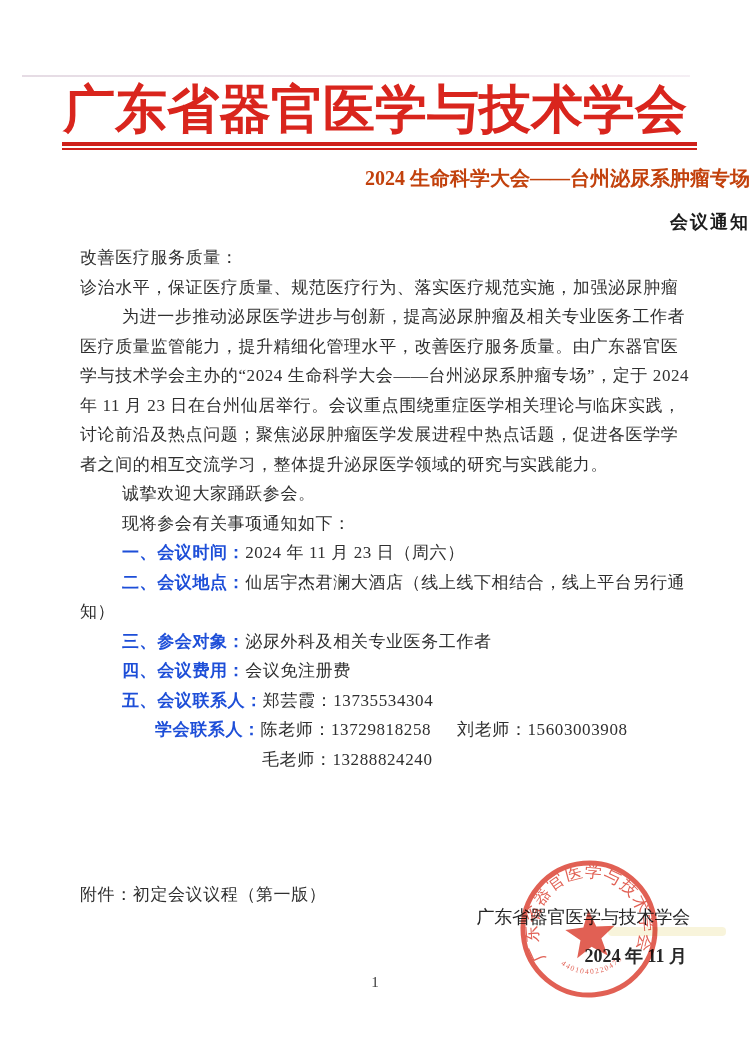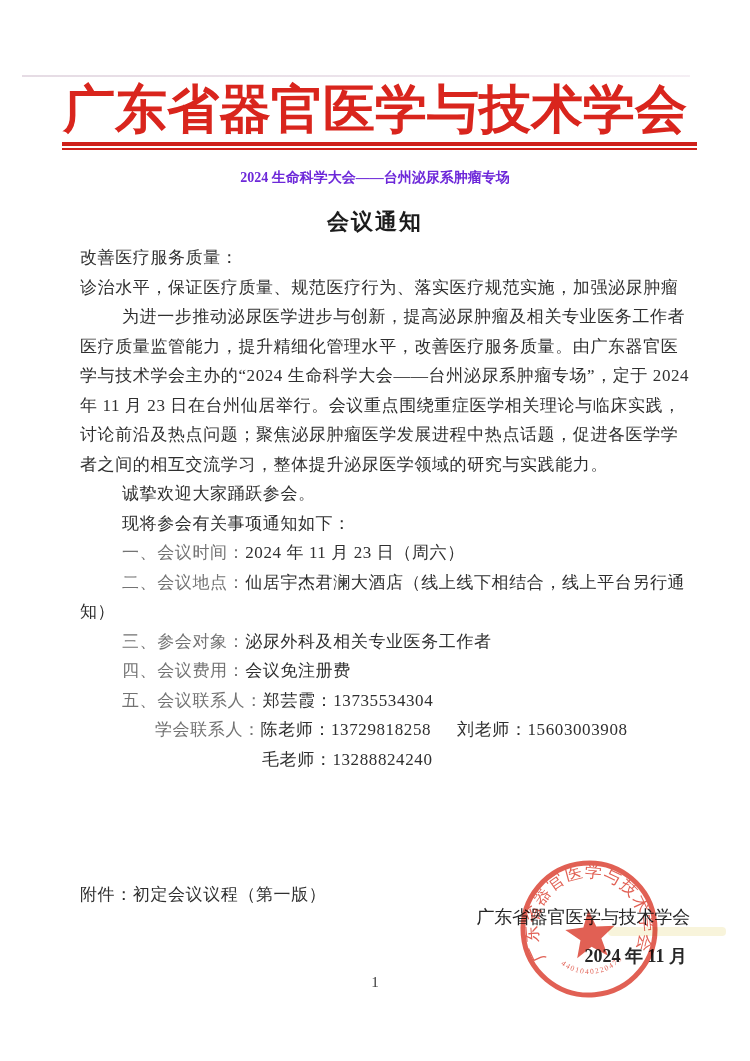--- a/index.html
+++ b/index.html
@@ -26,39 +26,39 @@
     letter-spacing:0px;
     white-space:nowrap;
   }
   .red-rule{
     position:absolute;top:142px;left:62px;width:635px;height:2px;
     border-top:4px solid #cf201a;
     border-bottom:2px solid #cf201a;
   }
   .subtitle{
     position:absolute;top:164px;left:0;width:100%;
-    text-align:center;
-    font-size:14px;line-height:28px;font-weight:700;color:#6d28d9;
+    text-align:right;
+    font-size:20px;line-height:28px;font-weight:700;color:#c2410c;
     white-space:nowrap;
   }
   .doc-title{
     position:absolute;top:208px;left:0;width:100%;
-    text-align:center;
-    font-size:22px;line-height:28px;font-weight:700;color:#1c1c1c;
+    text-align:right;
+    font-size:18px;line-height:28px;font-weight:700;color:#1c1c1c;
     letter-spacing:2px;
   }
   .body{
     position:absolute;top:243px;left:80px;width:612px;
     font-size:17px;line-height:29.5px;
     letter-spacing:.6px;
     color:#2f2f2f;
   }
   .line{white-space:nowrap;}
   .indent{padding-left:42px;}
-  .item-label{font-weight:400;color:#737373;}
+  .item-label{font-weight:700;color:#1d4ed8;}
   .society-line{padding-left:75px;}
   .contact2{margin-left:26px;}
   .mao-line{padding-left:182px;}
   .attachment{
     position:absolute;top:845px;left:80px;
     font-size:17px;letter-spacing:.6px;color:#2f2f2f;white-space:nowrap;margin-top:38px;
   }
   .sig-org{
     position:absolute;top:905px;left:0;width:100%;
     text-align:right;padding-right:60px;box-sizing:border-box;

